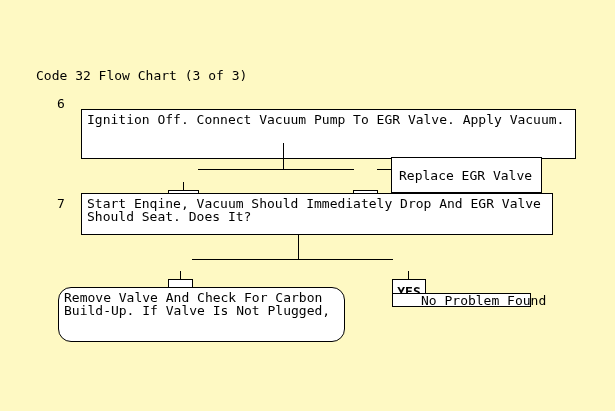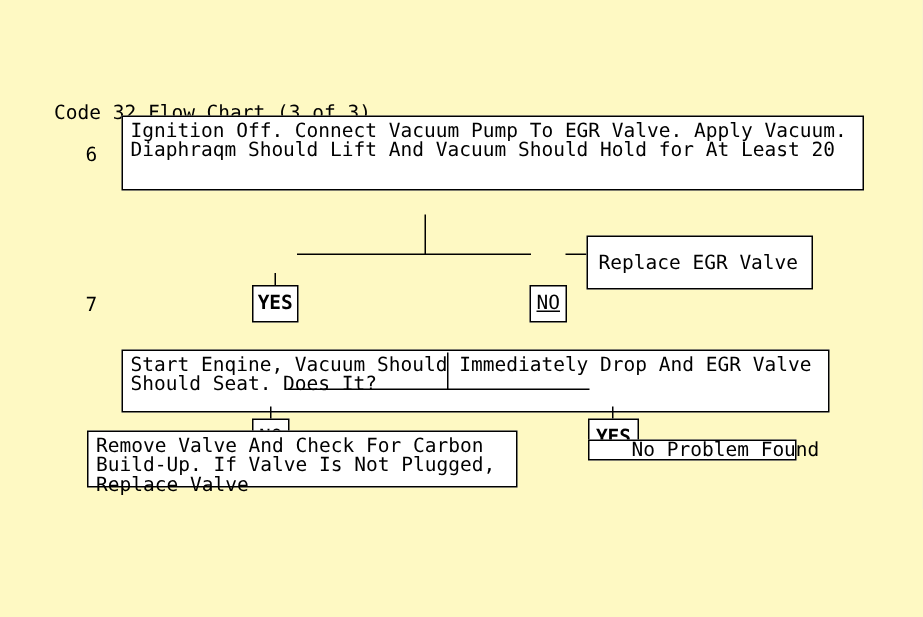--- a/index.html
+++ b/index.html
@@ -39,56 +39,54 @@
   .vline{width:1px;}
 </style>
 </head>
 <body>
 
 <div id="canvas">
 
   <div class="txt" style="left:36px;top:69px;">Code 32 Flow Chart (3 of 3)</div>
 
   <div class="txt" style="left:57px;top:97px;">6</div>
-  <div class="box textbox" style="left:81px;top:77px;width:495px;height:50px;">
+  <div class="box textbox" style="left:81px;top:109px;width:495px;height:50px;">
     <div class="line">Ignition Off. Connect Vacuum Pump To EGR Valve. Apply Vacuum.</div>
-    <div class="line">Diaphraqm Should Lift And Vacuum Should Hold for At Least 20</div>
   </div>
 
   <div class="vline" style="left:283px;top:143px;height:27px;"></div>
   <div class="hline" style="left:198px;top:169px;width:156px;"></div>
   <div class="hline" style="left:377px;top:169px;width:14px;"></div>
   <div class="vline" style="left:183px;top:182px;height:12px;"></div>
 
   <div class="box decision yes" style="left:168px;top:158px;width:31px;height:25px;">
     <span>YES</span>
   </div>
   <div class="box decision no" style="left:353px;top:158px;width:25px;height:25px;">
     <span>NO</span>
   </div>
   <div class="box result" style="left:391px;top:157px;width:151px;height:36px;">Replace EGR Valve</div>
 
   <div class="txt" style="left:57px;top:197px;">7</div>
-  <div class="box textbox" style="left:81px;top:193px;width:472px;height:42px;margin-top:40px;">
+  <div class="box textbox" style="left:81px;top:193px;width:472px;height:42px;">
     <div class="line">Start Enqine, Vacuum Should Immediately Drop And EGR Valve</div>
     <div class="line">Should Seat. Does It?</div>
   </div>
 
   <div class="vline" style="left:298px;top:235px;height:25px;"></div>
   <div class="hline" style="left:192px;top:259px;width:201px;"></div>
   <div class="vline" style="left:180px;top:271px;height:17px;"></div>
   <div class="vline" style="left:408px;top:271px;height:17px;"></div>
 
   <div class="box decision no" style="left:168px;top:247px;width:25px;height:25px;">
     <span>NO</span>
   </div>
   <div class="box decision yes" style="left:392px;top:247px;width:34px;height:25px;">
     <span>YES</span>
   </div>
 
-  <div class="box textbox" style="left:58px;top:287px;width:287px;height:38px;">
+  <div class="box textbox" style="left:58px;top:287px;width:287px;height:55px;border-radius:13px;">
     <div class="line">Remove Valve And Check For Carbon</div>
     <div class="line">Build-Up. If Valve Is Not Plugged,</div>
-    <div class="line">Replace Valve</div>
   </div>
   <div class="box result" style="left:392px;top:293px;width:139px;height:14px;padding-left:28px;">No Problem Found</div>
 
 </div>
 
 </body></html>

